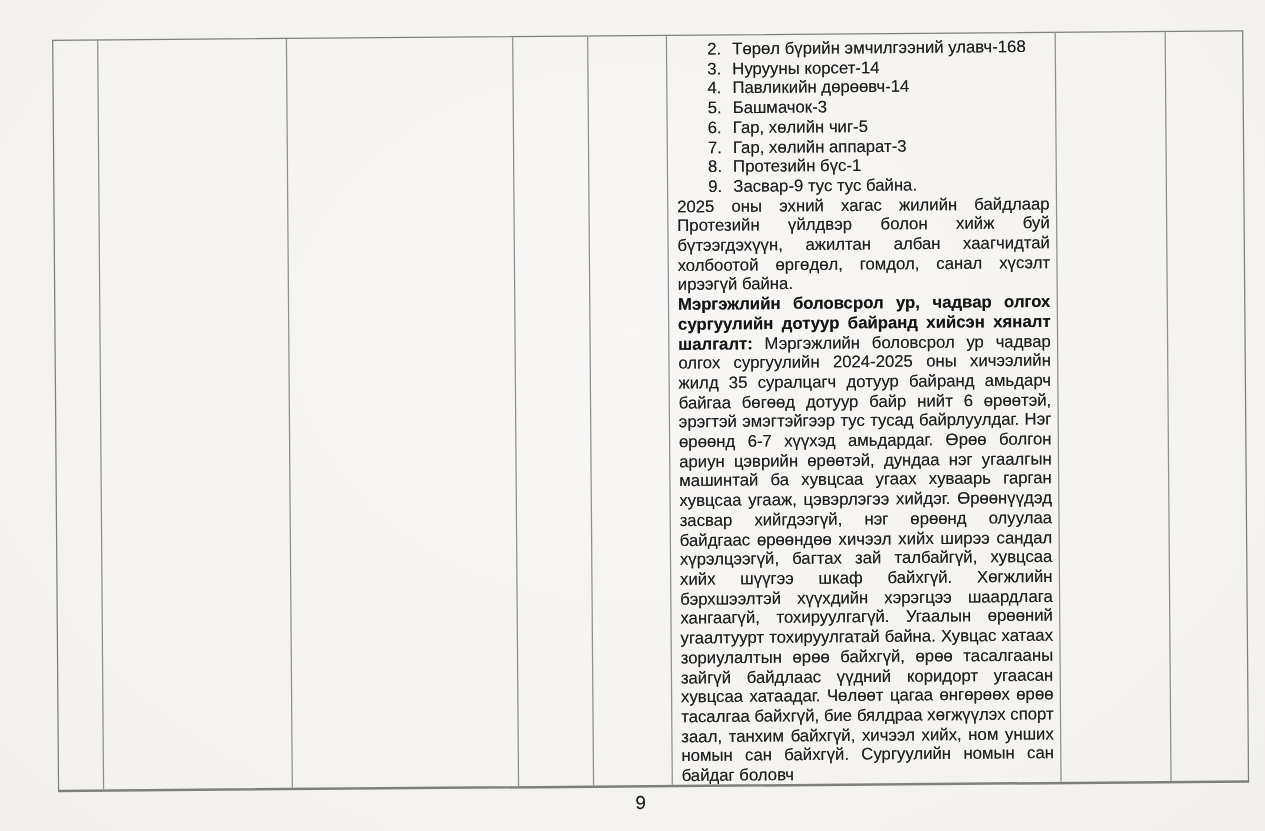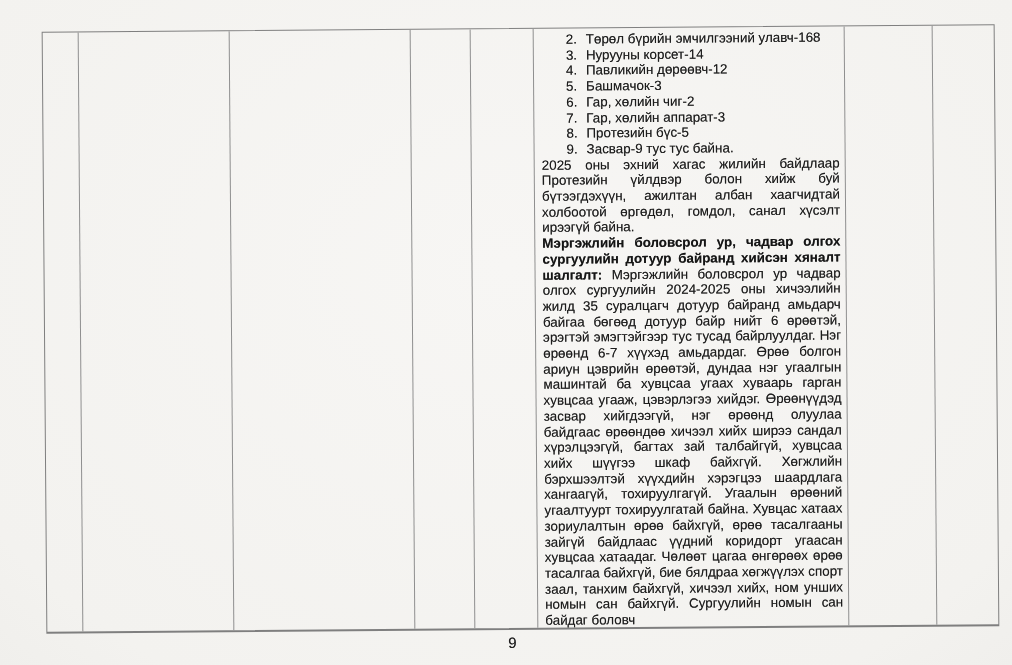--- a/index.html
+++ b/index.html
@@ -103,37 +103,37 @@
           <li>
               <span class="num">2.</span>
               <span>Төрөл бүрийн эмчилгээний улавч-168</span>
             </li>
           <li>
               <span class="num">3.</span>
               <span>Нурууны корсет-14</span>
             </li>
           <li>
               <span class="num">4.</span>
-              <span>Павликийн дөрөөвч-12</span>
+              <span>Павликийн дөрөөвч-14</span>
             </li>
           <li>
               <span class="num">5.</span>
               <span>Башмачок-3</span>
             </li>
           <li>
               <span class="num">6.</span>
-              <span>Гар, хөлийн чиг-2</span>
+              <span>Гар, хөлийн чиг-5</span>
             </li>
           <li>
               <span class="num">7.</span>
               <span>Гар, хөлийн аппарат-3</span>
             </li>
           <li>
               <span class="num">8.</span>
-              <span>Протезийн бүс-5</span>
+              <span>Протезийн бүс-1</span>
             </li>
           <li>
               <span class="num">9.</span>
               <span>Засвар-9 тус тус байна.</span>
             </li>
         </ul>
         <p class="para">2025 оны эхний хагас жилийн байдлаар Протезийн үйлдвэр болон хийж буй бүтээгдэхүүн, ажилтан албан хаагчидтай холбоотой өргөдөл, гомдол, санал хүсэлт ирээгүй байна.</p>
         <p class="para"><b>Мэргэжлийн боловсрол ур, чадвар олгох сургуулийн дотуур байранд хийсэн хяналт шалгалт:</b><span> Мэргэжлийн боловсрол ур чадвар олгох сургуулийн 2024-2025 оны хичээлийн жилд 35 суралцагч дотуур байранд амьдарч байгаа бөгөөд дотуур байр нийт 6 өрөөтэй, эрэгтэй эмэгтэйгээр тус тусад байрлуулдаг. Нэг өрөөнд 6-7 хүүхэд амьдардаг. Өрөө болгон ариун цэврийн өрөөтэй, дундаа нэг угаалгын машинтай ба хувцсаа угаах хуваарь гарган хувцсаа угааж, цэвэрлэгээ хийдэг. Өрөөнүүдэд засвар хийгдээгүй, нэг өрөөнд олуулаа байдгаас өрөөндөө хичээл хийх ширээ сандал хүрэлцээгүй, багтах зай талбайгүй, хувцсаа хийх шүүгээ шкаф байхгүй. Хөгжлийн бэрхшээлтэй хүүхдийн хэрэгцээ шаардлага хангаагүй, тохируулгагүй. Угаалын өрөөний угаалтуурт тохируулгатай байна. Хувцас хатаах зориулалтын өрөө байхгүй, өрөө тасалгааны зайгүй байдлаас үүдний коридорт угаасан хувцсаа хатаадаг. Чөлөөт цагаа өнгөрөөх өрөө тасалгаа байхгүй, бие бялдраа хөгжүүлэх спорт заал, танхим байхгүй, хичээл хийх, ном унших номын сан байхгүй. Сургуулийн номын сан байдаг боловч</span></p>
       </div>
     </div>

